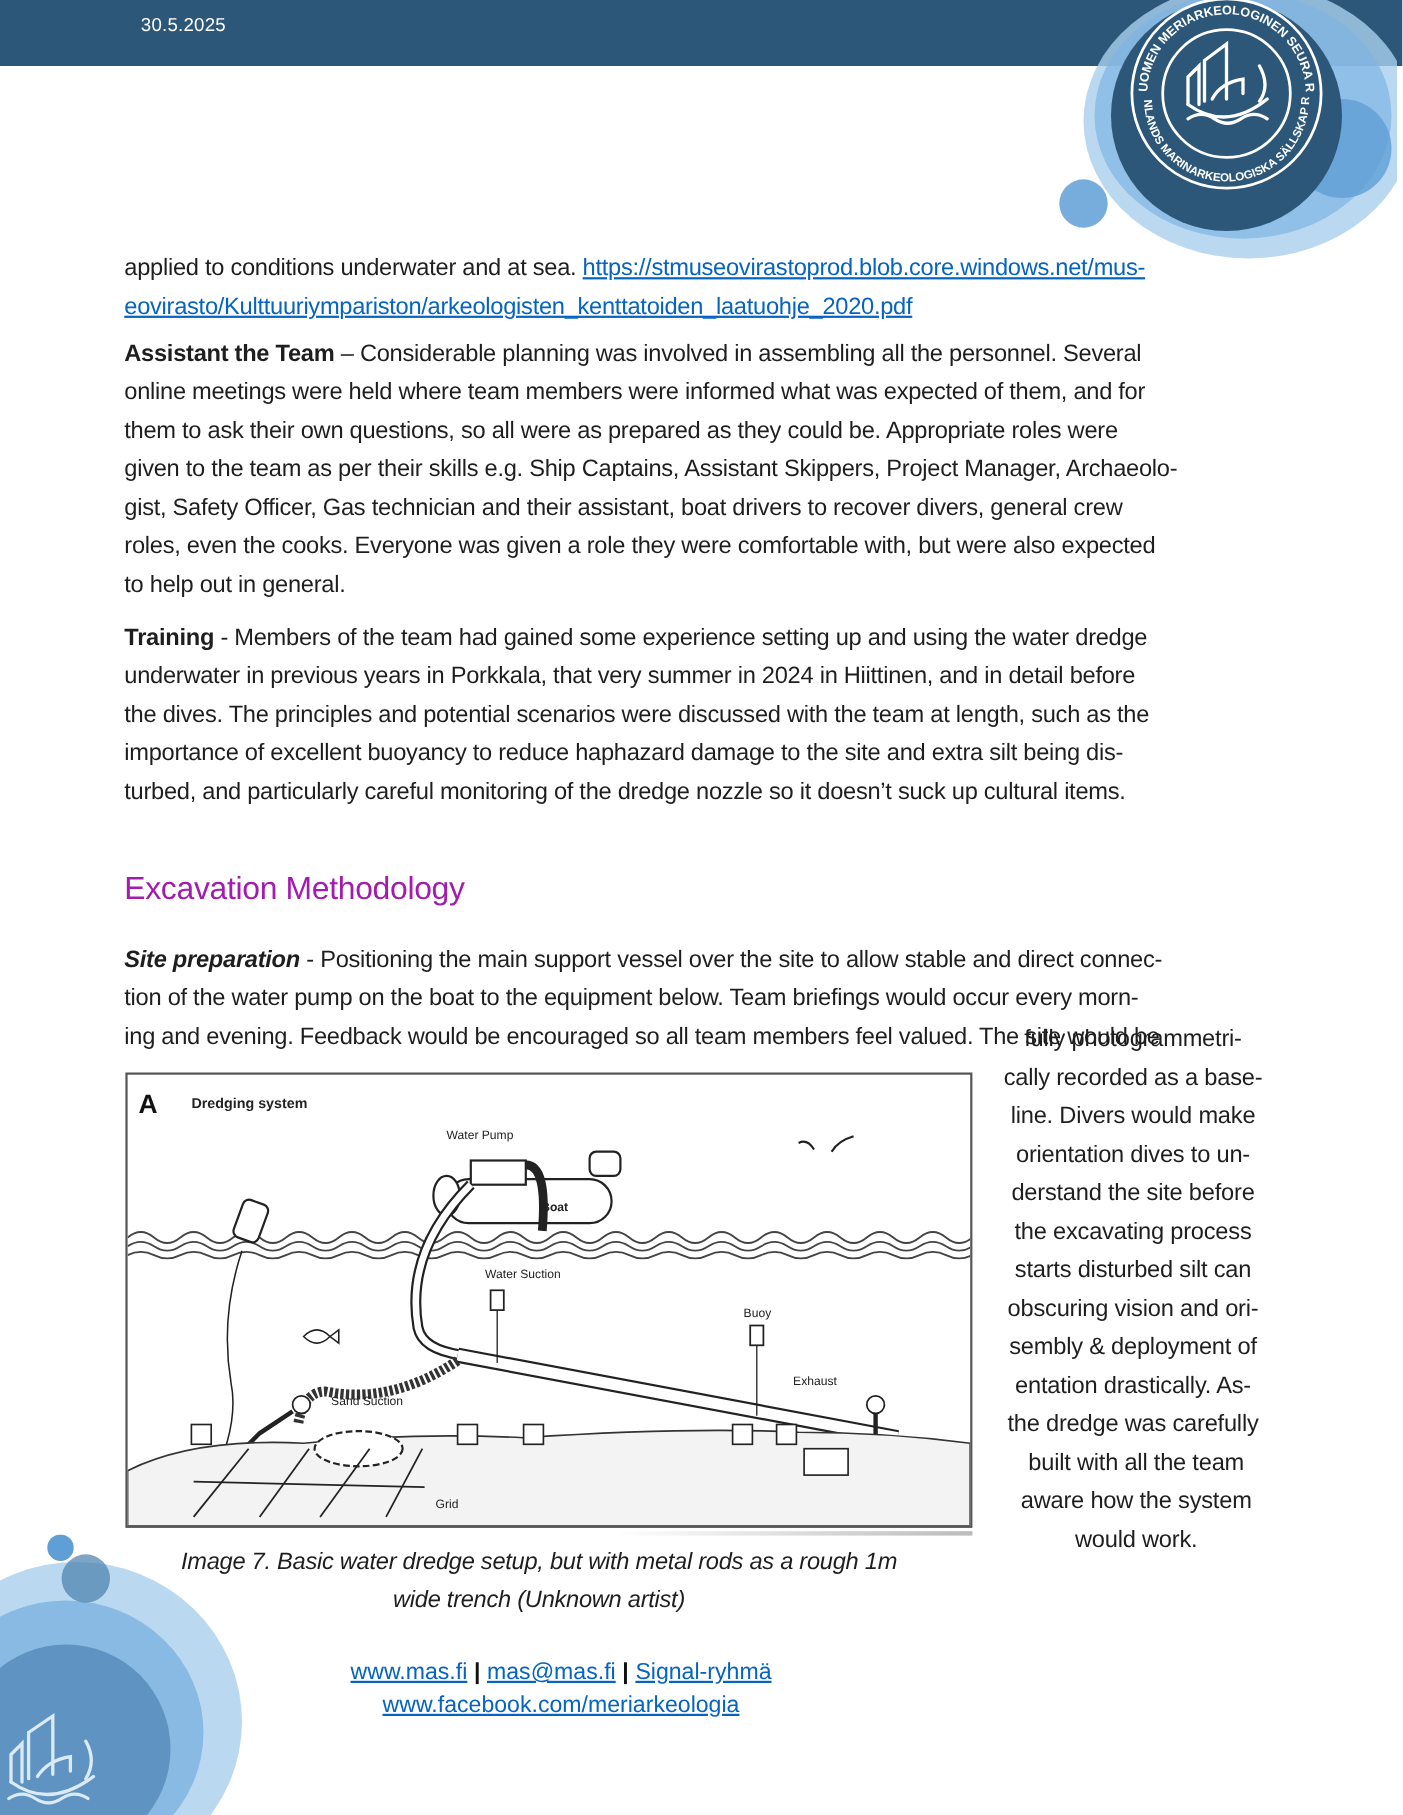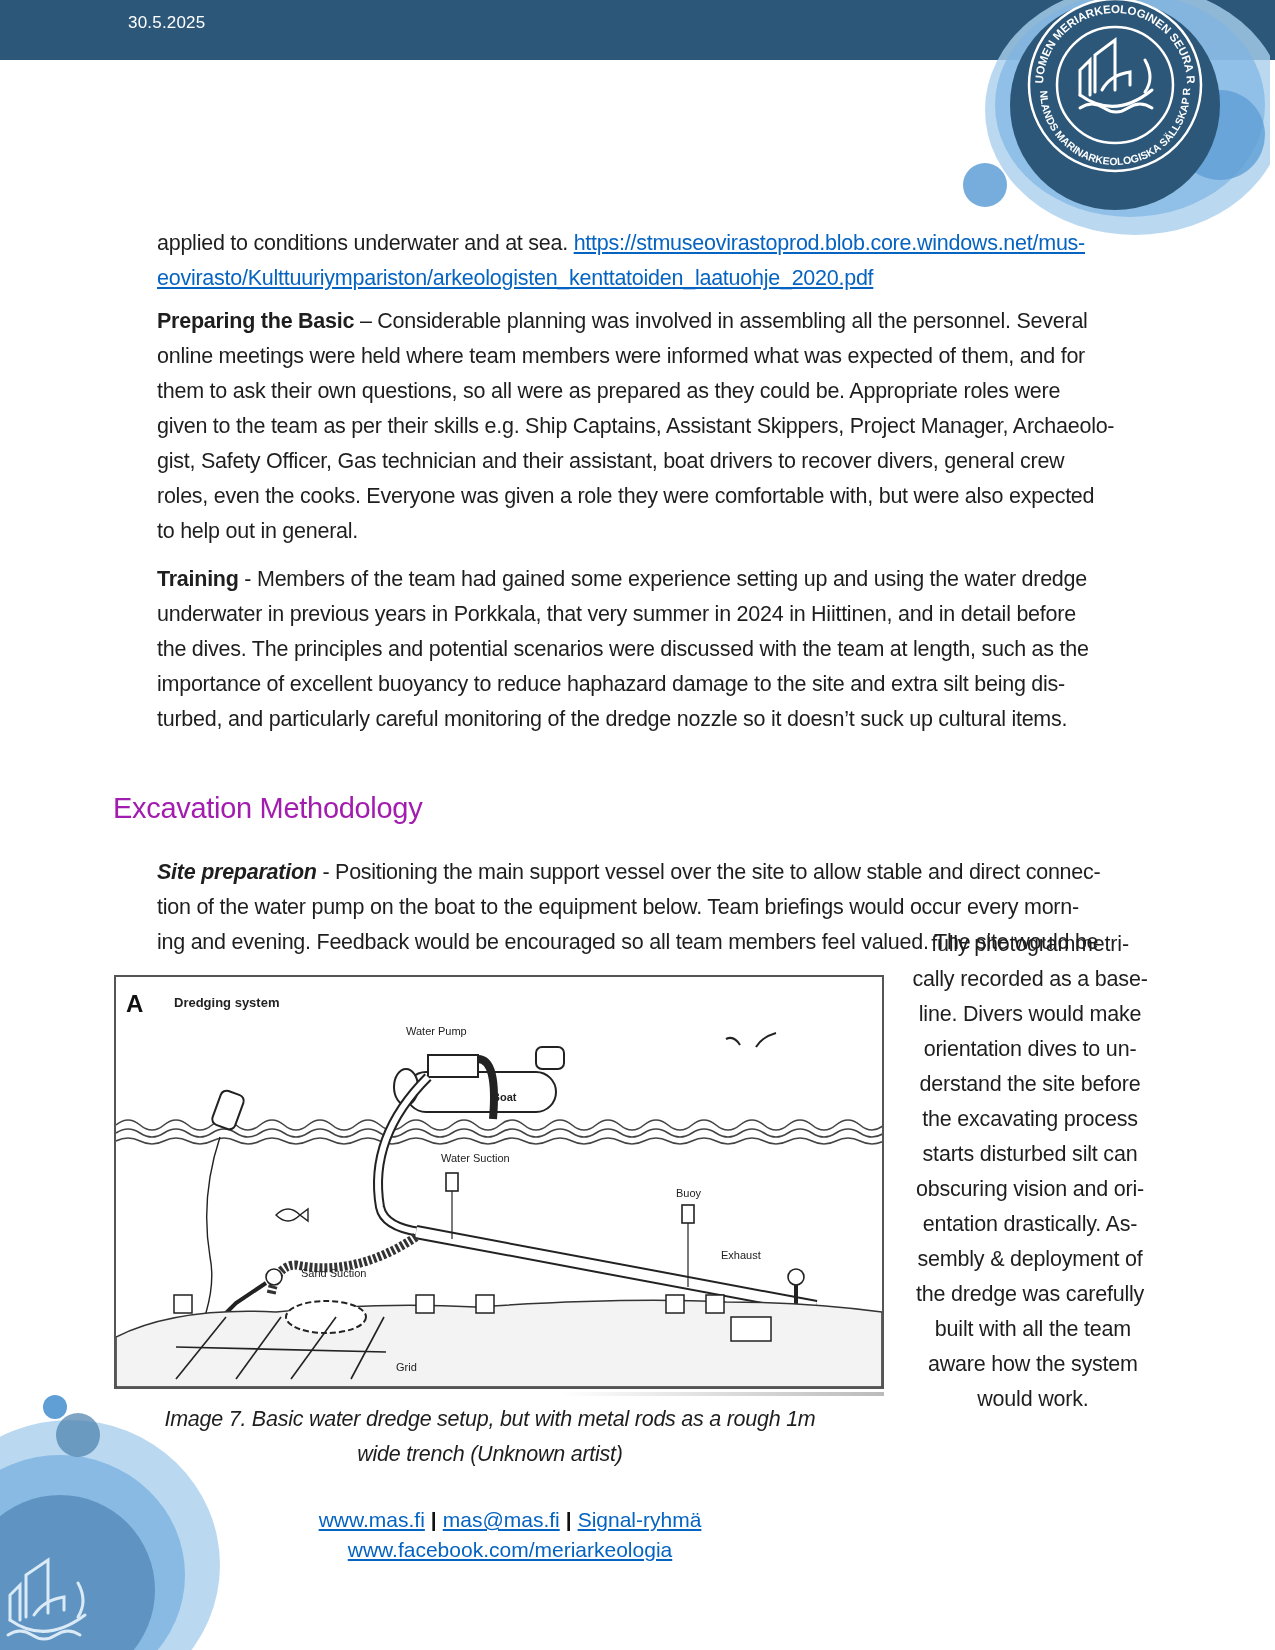--- a/index.html
+++ b/index.html
@@ -5,21 +5,21 @@
   * { box-sizing: border-box; margin: 0; padding: 0; }
   html, body { width: 1275px; height: 1650px; background: #ffffff; overflow: hidden; }
   body { position: relative; font-family: "Liberation Sans", "DejaVu Sans", sans-serif; color: #1a1a1a; }
 
   .topbar { position: absolute; left: 0; top: 0; width: 1275px; height: 60px; background: #2c5779; }
   .topbar .date { position: absolute; left: 128px; top: 13px; color: #ffffff; font-size: 17px; letter-spacing: 0.2px; }
 
   .logo-top { position: absolute; left: 930px; top: -40px; width: 340px; height: 300px; pointer-events: none; }
   .logo-bottom { position: absolute; left: -40px; top: 1395px; width: 300px; height: 280px; pointer-events: none; }
 
-  .body-text { position: absolute; left: 113px; width: 1030px; font-size: 21.5px; line-height: 35px; color: #1e1e1e; letter-spacing: -0.25px; margin-left: 44px; }
+  .body-text { position: absolute; left: 113px; width: 1030px; font-size: 21.5px; line-height: 35px; color: #1e1e1e; letter-spacing: -0.25px; }
   .body-text b { font-weight: bold; }
   .link { color: #0563c1; text-decoration: underline; }
 
   .heading { position: absolute; left: 113px; top: 792px; font-size: 29px; color: #a21caf; font-weight: normal; letter-spacing: -0.3px; }
 
   .figure { position: absolute; left: 114px; top: 975px; width: 770px; height: 414px; border: 2px solid #555; background: #fff; }
   .figure-shadow { position: absolute; left: 560px; top: 1392px; width: 324px; height: 4px; background: linear-gradient(90deg, #fff, #bbb); }
   .caption { position: absolute; left: 120px; top: 1402px; width: 740px; font-size: 21.5px; line-height: 35px; font-style: italic; color: #1e1e1e; letter-spacing: -0.25px; text-align: center; }
 
   .wrap-col { position: absolute; left: 905px; top: 927px; width: 250px; font-size: 21.5px; line-height: 35px; color: #1e1e1e; letter-spacing: -0.2px; }
@@ -62,21 +62,21 @@
     <path d="M150 148 Q162 140 174 148 Q186 156 198 148 Q210 140 222 148"></path>
   </g>
 </svg>
 
 <div class="body-text" style="top:226px;">
   <span>applied to conditions underwater and at sea. </span><a class="link">https://stmuseovirastoprod.blob.core.windows.net/mus-</a><br>
   <a class="link">eovirasto/Kulttuuriympariston/arkeologisten_kenttatoiden_laatuohje_2020.pdf</a>
 </div>
 
 <div class="body-text" style="top:304px;">
-  <b>Preparing the Basic</b><span> – </span><span>Considerable planning was involved in assembling all the personnel. Several</span><br>
+  <b>Assistant the Team</b><span> – </span><span>Considerable planning was involved in assembling all the personnel. Several</span><br>
   <span>online meetings were held where team members were informed what was expected of them, and for</span><br>
   <span>them to ask their own questions, so all were as prepared as they could be. Appropriate roles were</span><br>
   <span>given to the team as per their skills e.g. Ship Captains, Assistant Skippers, Project Manager, Archaeolo-</span><br>
   <span>gist, Safety Officer, Gas technician and their assistant, boat drivers to recover divers, general crew</span><br>
   <span>roles, even the cooks. Everyone was given a role they were comfortable with, but were also expected</span><br>
   <span>to help out in general.</span>
 </div>
 
 <div class="body-text" style="top:562px;">
   <b>Training</b><span> - </span><span>Members of the team had gained some experience setting up and using the water dredge</span><br>
@@ -167,22 +167,22 @@
 
 <div class="wrap-col" style="top:927px;">
   <span>fully photogrammetri-</span>
   <span>cally recorded as a base-</span>
   <span>line. Divers would make</span>
   <span>orientation dives to un-</span>
   <span>derstand the site before</span>
   <span>the excavating process</span>
   <span>starts disturbed silt can</span>
   <span>obscuring vision and ori-</span>
+  <span>sembly &amp; deployment of</span>
   <span>entation drastically.  As-</span>
-  <span>sembly &amp; deployment of</span>
   <span>the dredge was carefully</span>
   <span style="white-space:pre;"> built with all the team</span>
   <span style="white-space:pre;"> aware how the system</span>
   <span style="white-space:pre;"> would work.</span>
 </div>
 
 <svg class="logo-bottom" viewBox="0 0 300 280">
   <ellipse cx="110" cy="170" rx="150" ry="145" fill="#a9cfee" opacity="0.8"></ellipse>
   <ellipse cx="100" cy="180" rx="125" ry="120" fill="#7fb4e2" opacity="0.85"></ellipse>
   <circle cx="100" cy="195" r="95" fill="#5f93c1"></circle>

